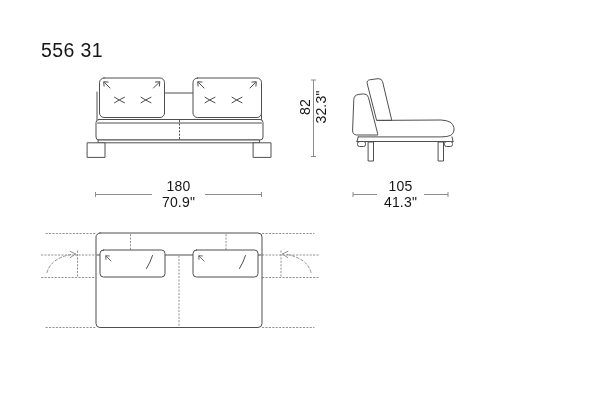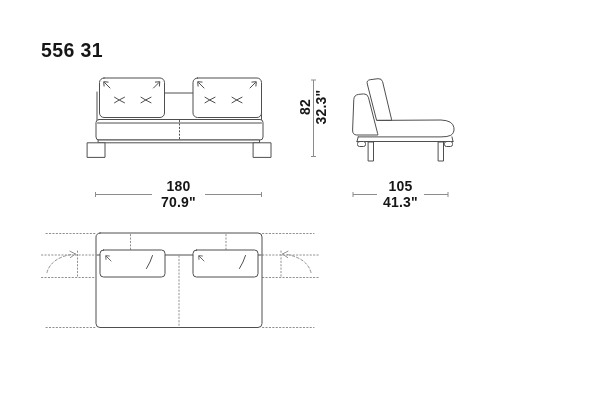--- a/index.html
+++ b/index.html
@@ -1,17 +1,17 @@
 <!DOCTYPE html>
 <html style="--background: #ffffff; --artwork-line: #4f4f4f; --dimension-line: #8c8c8c; --guide-dotted: #909090; --text: #161616;"><head>
 <meta charset="utf-8">
 <style>
   html,body{margin:0;padding:0;background:#fff;}
   .page{position:relative;width:600px;height:400px;background:var(--background,#fff);overflow:hidden;
-        font-family:"Liberation Sans",sans-serif;font-weight:bold;}
+        font-family:"Liberation Sans",sans-serif;}
   svg{position:absolute;left:0;top:0;}
   text{fill:var(--text,#161616);font-family:"Liberation Sans",sans-serif;}
   .title{font-size:19.5px;letter-spacing:.4px;}
   .dim-cm,.dim-in{font-size:14px;letter-spacing:.2px;}
   .art{stroke:var(--artwork-line,#4f4f4f);stroke-width:1;fill:none;stroke-linecap:round;stroke-linejoin:round;}
   .solid{fill:#fff;}
   .dimline{stroke:var(--dimension-line,#8c8c8c);stroke-width:1;fill:none;}
   .dotted{stroke:var(--guide-dotted,#909090);stroke-width:1;fill:none;stroke-dasharray:1.3 2.1;}
   .dasharc{stroke:var(--guide-dotted,#909090);stroke-width:1;fill:none;stroke-dasharray:2.6 2.2;}
   .seatdot{stroke:var(--artwork-line,#4f4f4f);stroke-width:1;fill:none;stroke-dasharray:1.2 2.2;}

